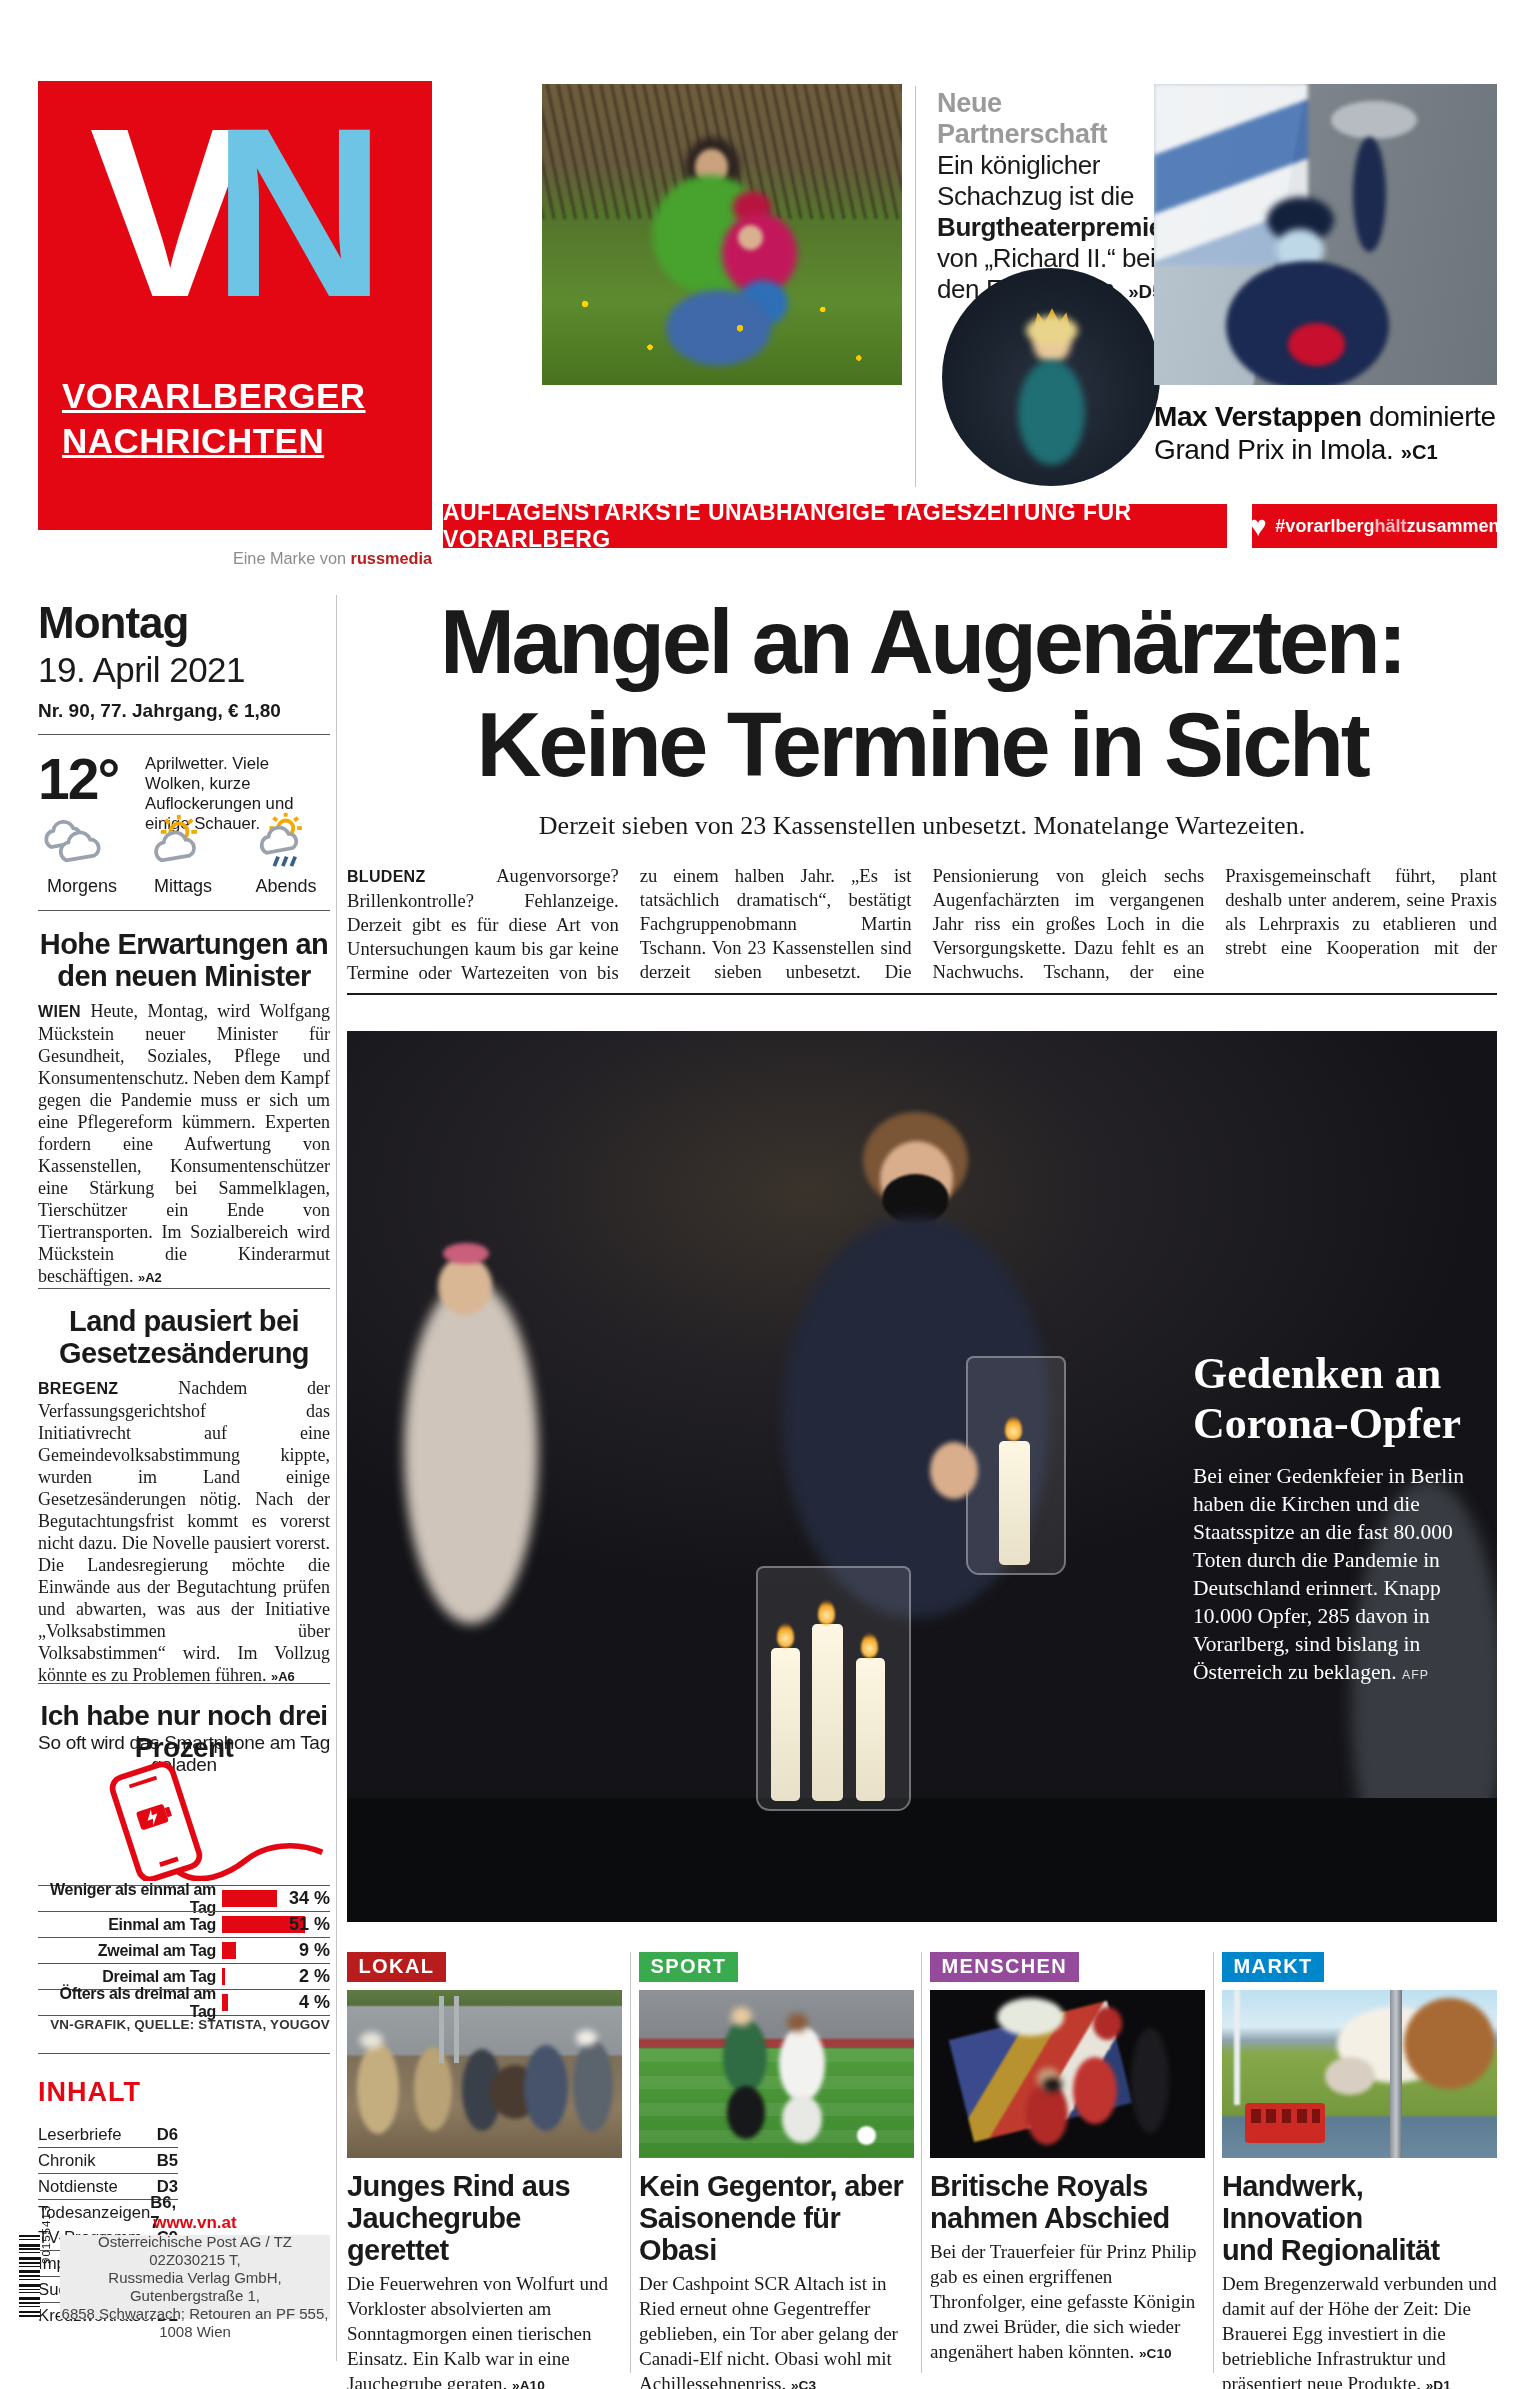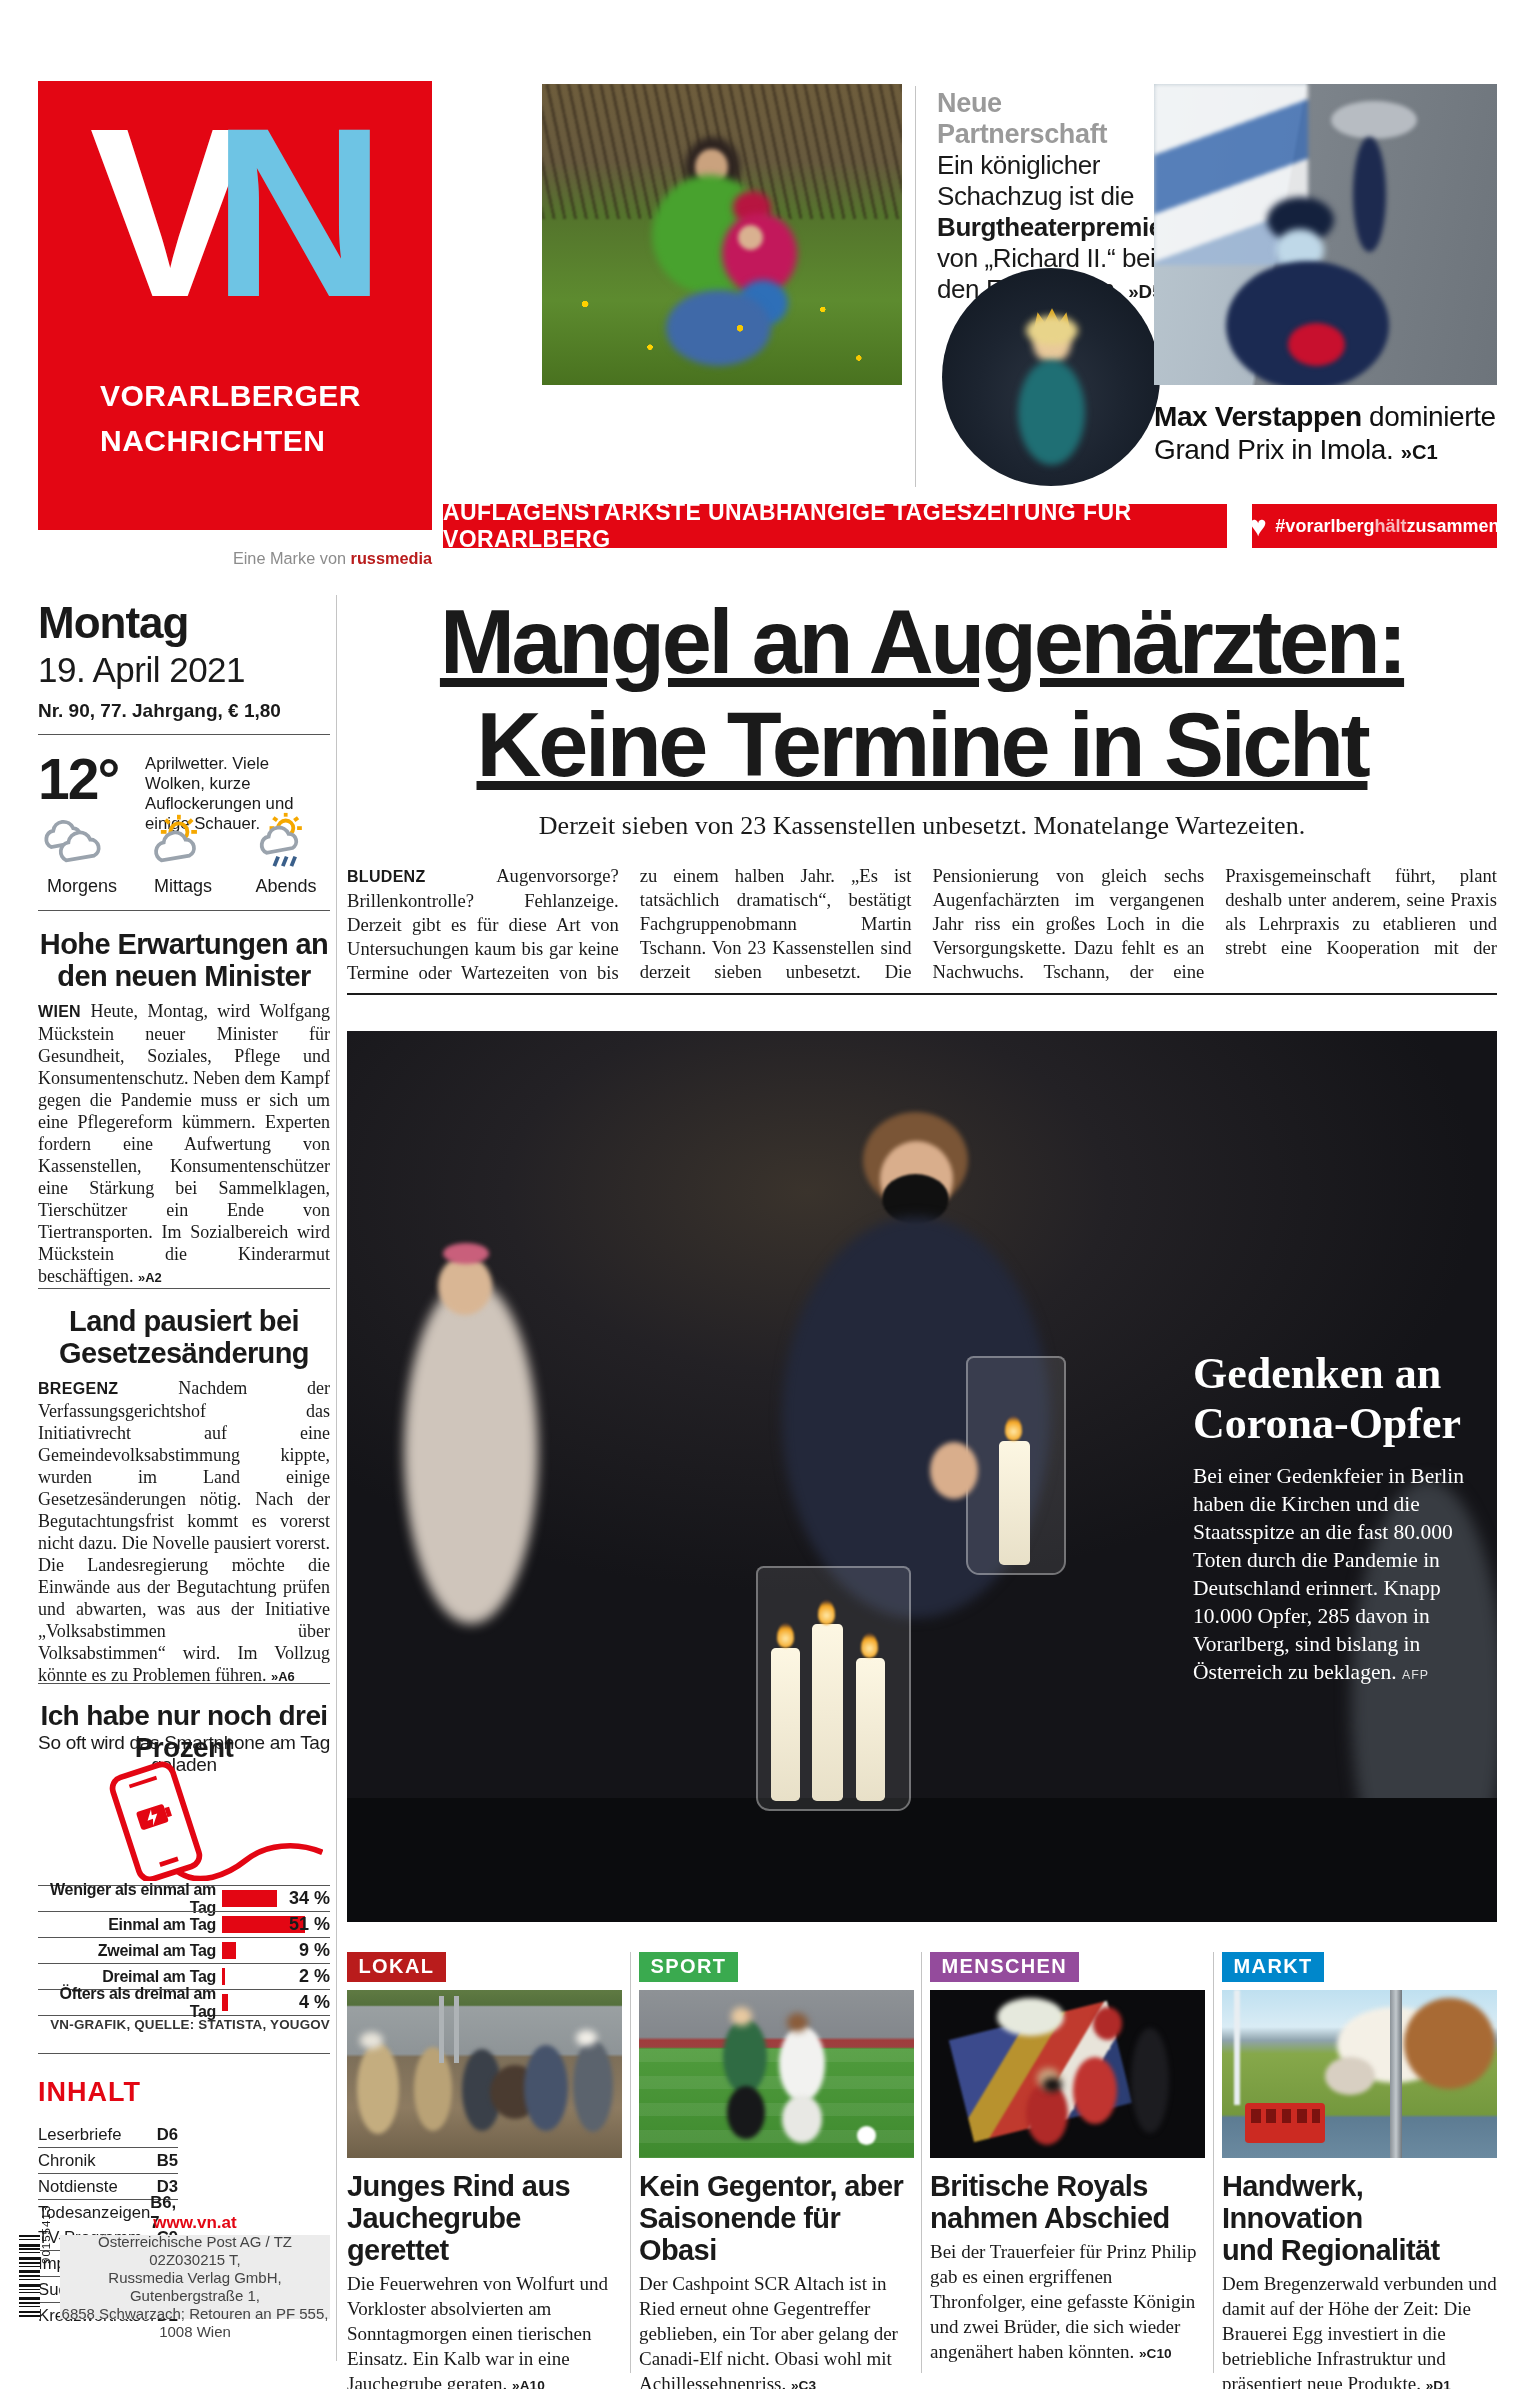--- a/index.html
+++ b/index.html
@@ -9,21 +9,21 @@
   .rule{position:absolute;height:0;border:0;border-top:1.9px solid #555;margin:0;}
   .rule-dark{border-top:2.9px solid #1a1a1a;}
   .vline{position:absolute;width:1px;background:#c4c4c4;}
 
   
   .logo-box{position:absolute;left:38px;top:81px;width:394px;height:449px;background:#e30613;}
   .logo-letters{height:292px;display:flex;justify-content:center;align-items:flex-start;
     font-weight:800;font-size:241px;line-height:263px;letter-spacing:-5.7px;}
   .logo-letters .lv{color:#fff;}
   .logo-letters .ln{color:#6ec4e4;margin-left:-32.5px;}
-  .logo-name{padding-left:62px;color:#fff;font-size:30px;font-weight:600;line-height:45px;letter-spacing:0.5px;}
+  .logo-name{padding-left:24px;color:#fff;font-size:35px;font-weight:600;line-height:45px;letter-spacing:0.5px;text-decoration:underline;}
   .brand-note{position:absolute;left:38px;top:549px;width:394px;text-align:right;font-size:16.3px;color:#8c8c8c;}
   .brand-note b{color:#b91c1c;font-weight:700;}
   .banner{position:absolute;left:443px;top:504px;width:784px;height:44px;background:#e30613;color:#fff;
     display:flex;align-items:center;justify-content:center;font-weight:700;font-size:23px;letter-spacing:0.4px;}
   .hash-badge{position:absolute;left:1252px;top:504px;width:245px;height:44px;background:#e30613;color:#fff;
     display:flex;align-items:center;justify-content:center;gap:8.6px;font-weight:700;font-size:18px;}
   .hash-badge .lt{opacity:.72;font-weight:600;}
   .heart{font-size:29px;line-height:29px;}
 
   
@@ -90,21 +90,21 @@
   .foot-box{position:absolute;left:22px;top:1642px;width:270px;height:84px;background:#ececec;
     display:flex;flex-direction:column;justify-content:center;text-align:center;}
   .foot-url{color:#e30613;font-weight:800;font-size:17px;}
   .foot-line{font-size:15px;color:#444;line-height:18px;}
   .barcode{position:absolute;left:-19px;top:1642px;width:21px;height:84px;
     background:repeating-linear-gradient(180deg,#111 0 1.9px,#fff 1.9px 3.8px,#111 3.8px 4.8px,#fff 4.8px 8.6px,#111 8.6px 11.5px,#fff 11.5px 13.4px);}
   .barcode-num{position:absolute;left:1.9px;top:1671px;font-size:11.5px;letter-spacing:1px;transform:rotate(-90deg);transform-origin:left top;}
 
   
   .main{position:absolute;left:347px;top:593px;width:1150px;height:1797px;}
-  .mh{width:100%;text-align:center;font-weight:900;font-size:90px;line-height:99px;letter-spacing:-3.3px;text-decoration:underline;}
+  .mh{width:100%;text-align:center;font-weight:900;font-size:90px;line-height:99px;letter-spacing:-3.3px;}
   .msub{width:100%;text-align:center;font-family:"Liberation Serif",serif;font-size:26px;}
   .mcols{column-count:4;column-gap:21px;font-family:"Liberation Serif",serif;font-size:18.6px;
     line-height:24px;text-align:justify;height:126px;overflow:hidden;}
 
   
   .bigphoto{position:absolute;left:0;top:438px;width:1150px;height:891px;overflow:hidden;
     background:radial-gradient(669px 401px at 40% 18%,#3a332c 0%,#232125 45%,#141418 100%);}
   .bigphoto .tablefront{position:absolute;left:0;bottom:0;width:100%;height:124px;background:#0b0c0e;}
   .glass{position:absolute;border:2.9px solid rgba(255,255,255,.35);background:rgba(255,255,255,.10);
     border-radius:7.6px 7.6px 13.4px 13.4px;}

